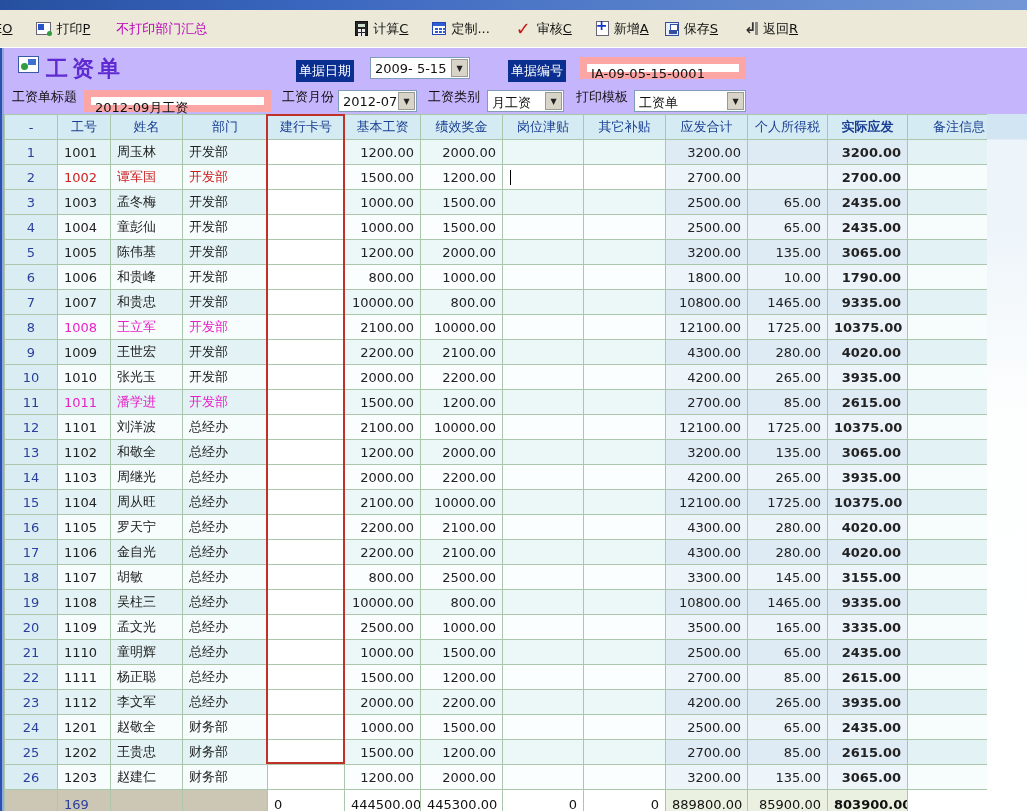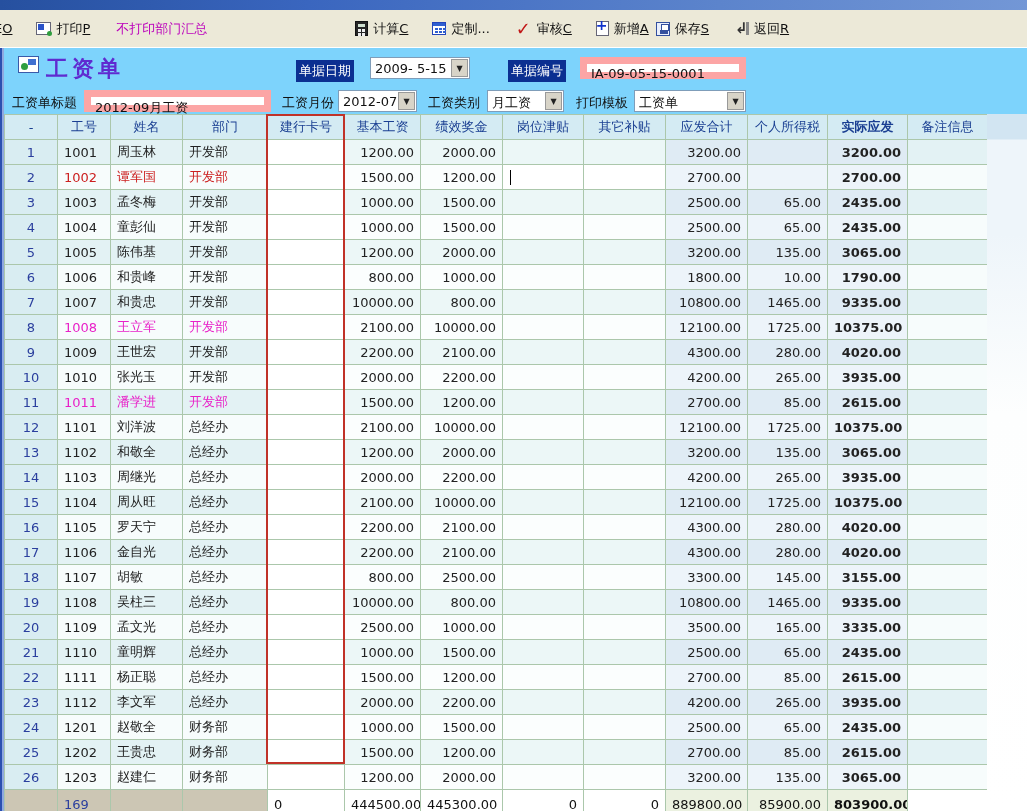--- a/index.html
+++ b/index.html
@@ -43,48 +43,48 @@
 
   .icon-back { width:14px; height:15px; }
   .icon-back::before { content:"\21B2"; position:absolute; left:0; top:-2px; color:#333; font-size:15px; font-weight:bold; }
   .icon-back::after { content:""; position:absolute; right:0; top:1px; width:3px; height:13px; background:#8a8a8a; }
 
   
   #left-border { position:absolute; left:0; top:48px; width:4px; height:763px;
     background:linear-gradient(90deg,#2b50b0 0 2px,#8fa8e0 2px 4px); }
 
   
-  #formarea { position:absolute; left:4px; top:48px; width:1023px; height:66px; background:#7dd3fc;padding-left:8px; }
+  #formarea { position:absolute; left:4px; top:48px; width:1023px; height:66px; background:#c4b5fd;padding-left:8px; }
   .form-icon { position:absolute; left:14px; top:8px; width:21px; height:17px; border:1px solid #3a5aa8; background:#fff; }
   .form-icon::before { content:""; position:absolute; left:2px; bottom:2px; width:7px; height:7px; border-radius:50%; background:#2f9e3f; }
   .form-icon::after  { content:""; position:absolute; right:2px; top:2px; width:8px; height:6px; background:#3f6fd0; }
   #form-title { position:absolute; left:42px; top:6px; font-size:22px; font-weight:bold; color:#5f2bd0; letter-spacing:4px; }
   .tag { position:absolute; background:#0b2f91; color:#fff; font-size:13px; padding:2px 3px; }
-  .flabel { position:absolute; font-size:13px; color:#111; top:46px; }
+  .flabel { position:absolute; font-size:13px; color:#111; top:40px; }
   .tbox { position:absolute; background:#fff; border:7px solid #fca5a5; height:22px; font-size:13px;
     padding:2px 4px; white-space:nowrap; color:#111; font-family:"DejaVu Sans", sans-serif; }
   .combo { position:absolute; background:#fff; border:1px solid #7f9db9; height:22px; font-size:13px; color:#111; }
   .combo .val { position:absolute; left:4px; top:3px; white-space:nowrap; }
   .combo .dd { position:absolute; right:1px; top:1px; bottom:1px; width:17px; background:#d8d4c8;
     border:1px solid #999; display:flex; align-items:center; justify-content:center; font-size:8px; color:#222; }
 
   
   #gridarea { position:absolute; left:4px; top:114px; width:1023px; height:697px; background:#ffffff; }
   #right-fill { position:absolute; left:983px; top:0; width:40px; height:697px;
     background:linear-gradient(180deg,#d2e5f2 0 25px,#eef5fa 26px 120px,#fdfefe 300px,#ffffff 100%); }
   table { border-collapse:collapse; table-layout:fixed; width:983px; }
   th, td { border:1px solid #abc7ab; height:25px; font-size:13px; padding:0 6px;
     overflow:hidden; white-space:nowrap; font-weight:normal; }
   th { background:#d4ebf3; color:#1a3f92; text-align:center; padding:0 2px; }
   td { color:#222; }
 
   .col-no   { width:53px; } .col-emp  { width:53px; } .col-name { width:72px; } .col-dept { width:85px; }
   .col-card { width:77px; } .col-base { width:76px; } .col-bonus{ width:82px; } .col-post { width:81px; }
   .col-other{ width:82px; } .col-total{ width:82px; } .col-tax  { width:80px; } .col-net  { width:80px;font-weight:bold; }
-  .col-note { width:80px; }
+  .col-note { width:80px;text-align:right; }
 
   td.col-no { background:#d9edf2; color:#2b3f9e; text-align:center; }
   td.col-emp { text-align:left; }
   td.col-base, td.col-bonus, td.col-post, td.col-other,
   td.col-total, td.col-tax, td.col-net { text-align:right; }
   td.col-card { background:#ffffff; }
 
   tr.odd td.col-emp, tr.odd td.col-name, tr.odd td.col-dept, tr.odd td.col-note { background:#e3f2f4; }
   tr.even td.col-emp, tr.even td.col-name, tr.even td.col-dept, tr.even td.col-note { background:#f7fcfc; }
   tr.odd td.col-base, tr.odd td.col-bonus, tr.odd td.col-post, tr.odd td.col-other { background:#ecf7f7; }
@@ -138,21 +138,21 @@
     <span class="tb-item" style="margin-left:26px">
         <span class="icon icon-audit"></span>
         <span>审核</span>
         <u>C</u>
       </span>
     <span class="tb-item" style="margin-left:24px">
         <span class="icon icon-new"></span>
         <span>新增</span>
         <u>A</u>
       </span>
-    <span class="tb-item" style="margin-left:7px">
+    <span class="tb-item" style="margin-left:16px">
         <span class="icon icon-save"></span>
         <span>保存</span>
         <u>S</u>
       </span>
     <span class="tb-item" style="margin-left:26px">
         <span class="icon icon-back"></span>
         <span>返回</span>
         <u>R</u>
       </span>
   </div>

